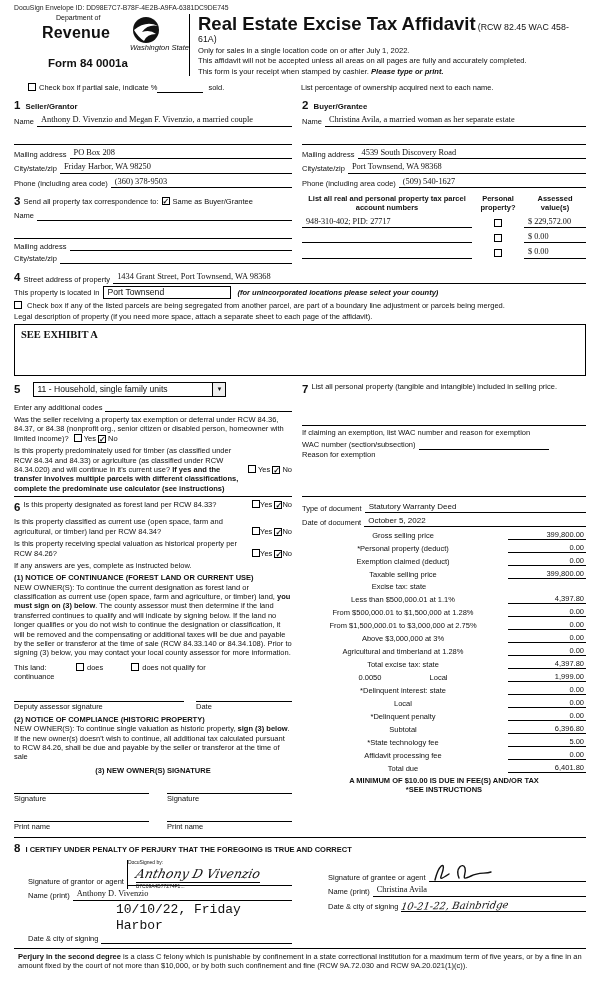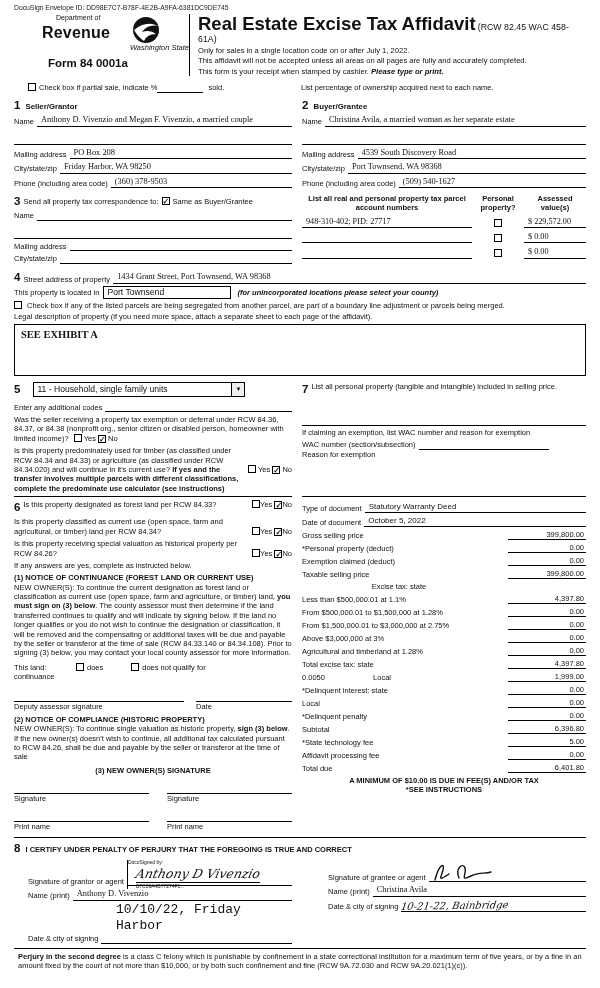--- a/index.html
+++ b/index.html
@@ -44,27 +44,27 @@
   
   .ptable .phead { display:flex; font-weight:bold; text-align:center; }
   .ptable .prow { display:flex; align-items:flex-end; margin-top:4px; }
   .pcol1 { width:170px; }
   .pcol2 { width:52px; text-align:center; }
   .pcol3 { flex:1; }
   
   .legalbox { border:1.4px solid #000; height:52px; padding:3px 6px; margin-top:2px; }
   .exhibit { font-family:"Liberation Serif", serif; font-weight:bold; font-size:10.5px; }
   
-  .dd { display:inline-flex; align-items:stretch; border:1.5px solid #000; width:212px; height:15px; }
+  .dd { display:inline-flex; align-items:stretch; border:1.5px solid #000; width:193px; height:15px; }
   .dd .ddtext { flex:1; font-size:8.6px; padding:1px 3px; white-space:nowrap; overflow:hidden; }
   .dd .ddbtn { width:13px; border-left:1.5px solid #000; text-align:center; font-size:6px; line-height:13px; background:#eee; }
   .locbox { display:inline-block; border:1.4px solid #000; width:128px; height:13px; font-size:8.6px; padding:0 3px; }
   
   .exrow { display:flex; align-items:flex-end; margin-top:2.6px; }
-  .exlab { flex:1; text-align:left; padding-right:4px; white-space:nowrap; }
+  .exlab { flex:1; text-align:center; padding-right:4px; white-space:nowrap; }
   .exval { width:78px; text-align:right; border-bottom:1px solid #000; padding-right:2px; }
   .yn { white-space:nowrap; padding-left:3px; }
   .qpara { margin-top:3px; }
   .notice { margin-top:3px; }
   .sigline { border-bottom:1px solid #000; height:11px; }
   .script { font-family:"DejaVu Serif", serif; font-style:italic; font-size:12.5px;
             transform:skewX(-14deg); display:inline-block; white-space:nowrap; }
   .hand { font-family:"DejaVu Serif", serif; font-style:italic; font-size:10px;
           transform:skewX(-10deg) rotate(-1deg); display:inline-block; white-space:nowrap; }
   .ds-wrap { position:relative; display:inline-block; padding:6px 4px 0 8px; border-left:1.4px solid #000; }

